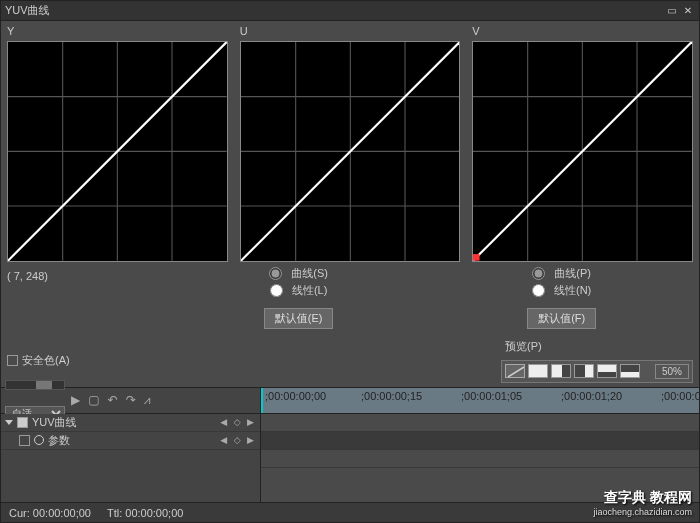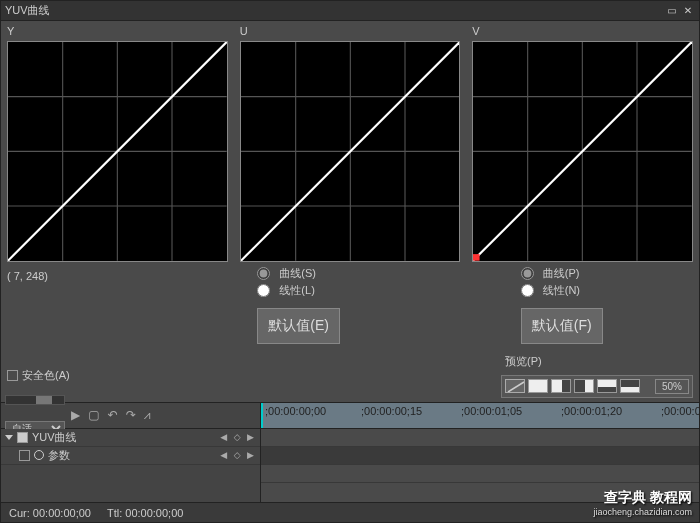--- a/index.html
+++ b/index.html
@@ -10,24 +10,24 @@
 .titlebar-icons span { width: 14px; height: 14px; display: inline-flex; align-items: center; justify-content: center; font-size: 10px; cursor: default; }
 .main { background: #4a4a4a; padding: 4px 6px; flex: 0 0 auto; }
 .curves-row { display: flex; gap: 12px; }
 .curve-col { flex: 1; }
 .curve-label { font-size: 11px; margin-bottom: 2px; height: 14px; }
 .curve-box { border: 1px solid #888; background: #000; width: 100%; aspect-ratio: 1/1; position: relative; }
 .curve-box svg { width: 100%; height: 100%; display: block; }
 .below-row { display: flex; align-items: flex-start; margin-top: 4px; }
 .coord { width: 160px; font-size: 11px; padding-top: 4px; }
 .radio-col { display: flex; flex-direction: column; gap: 2px; }
-.radio-item { display: flex; align-items: center; gap: 9px; font-size: 11px; }
+.radio-item { display: flex; align-items: center; gap: 9px; font-size: 11px; justify-content: center; }
 .radio-item input { accent-color: #999; }
 .default-btn { margin-top: 8px; text-align: center; }
-.btn { background: #666; border: 1px solid #888; color: #ddd; padding: 8px 10px; font-size: 14px; cursor: pointer; }
+.btn { background: #666; border: 1px solid #888; color: #ddd; padding: 2px 10px; font-size: 11px; cursor: pointer; }
 .safe-row { display: flex; justify-content: space-between; align-items: center; margin-top: 10px; }
 .safe-check { display: flex; align-items: center; gap: 4px; font-size: 11px; }
 .preview-group { }
 .preview-label { font-size: 11px; margin-bottom: 6px; text-align: left; padding-left: 4px; }
 .preview-bar { display: flex; border: 1px solid #777; background: #555; padding: 3px; gap: 3px; }
 .preview-icon { width: 20px; height: 14px; border: 1px solid #999; background: #444; cursor: pointer; position: relative; }
 .preview-50 { border: 1px solid #888; padding: 1px 6px; font-size: 10px; cursor: pointer; display:flex; align-items:center;margin-left:12px; }
 .timeline-area { background: #3a3a3a; border-top: 1px solid #222; flex: 1; display: flex; flex-direction: column; }
 .tl-top { display: flex; height: 26px; border-bottom: 1px solid #222; }
 .tl-left { width: 260px; display: flex; align-items: center; gap: 4px; padding: 0 4px; background: #444; border-right: 1px solid #222; }

